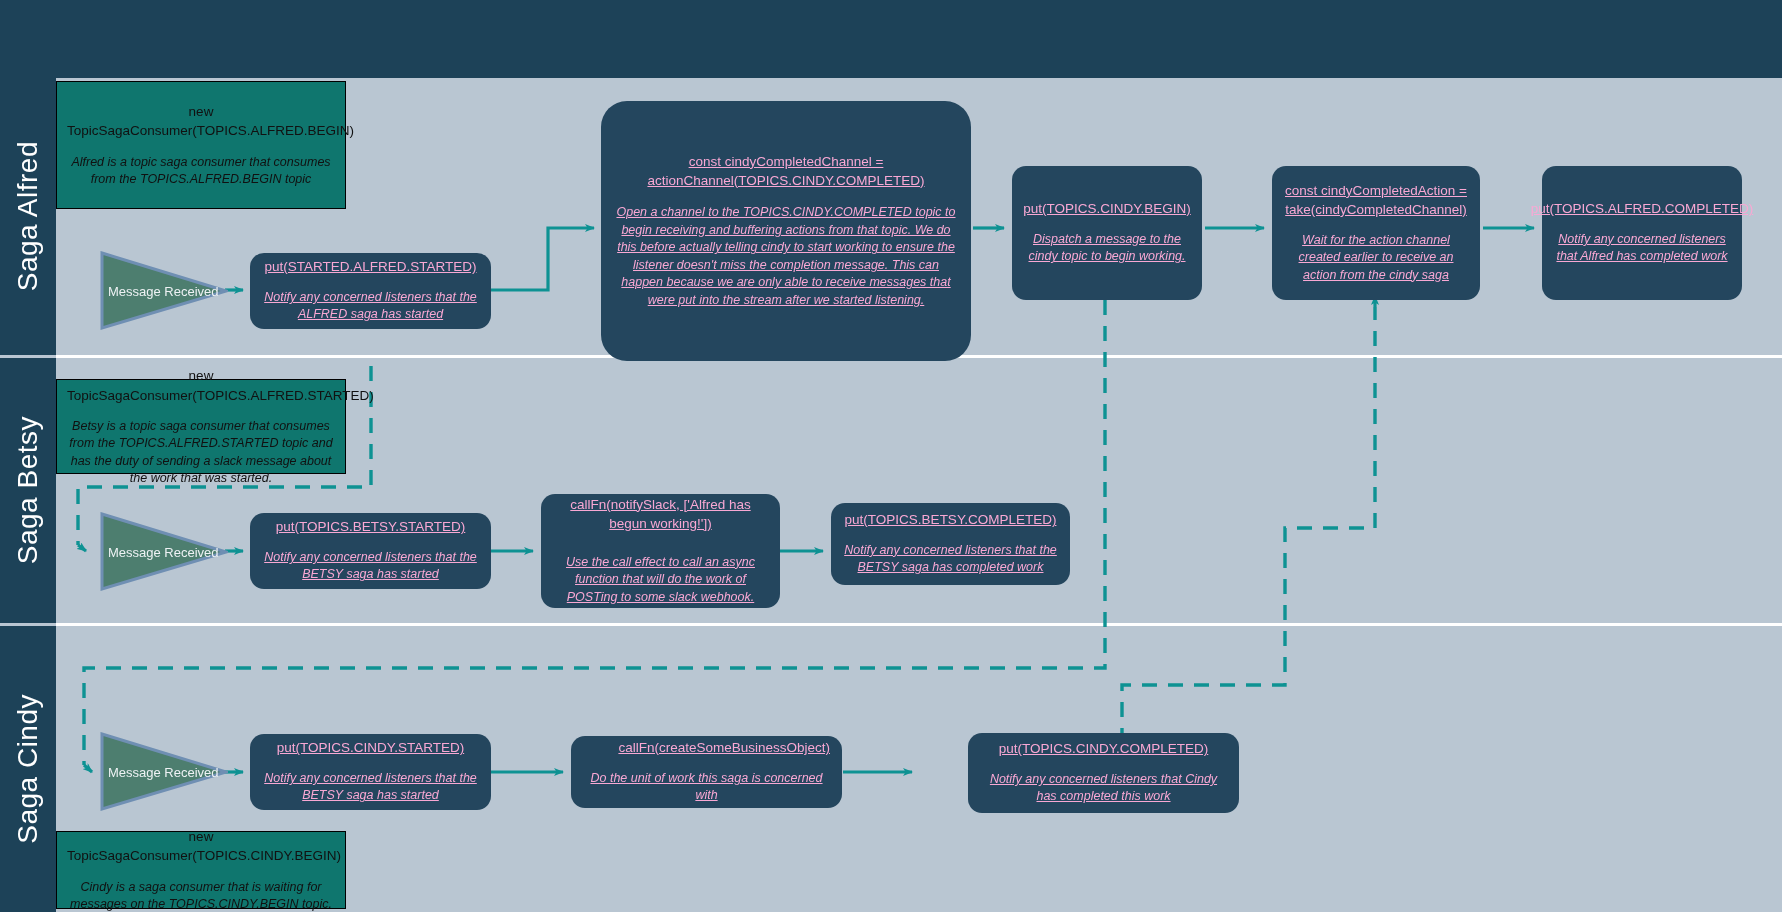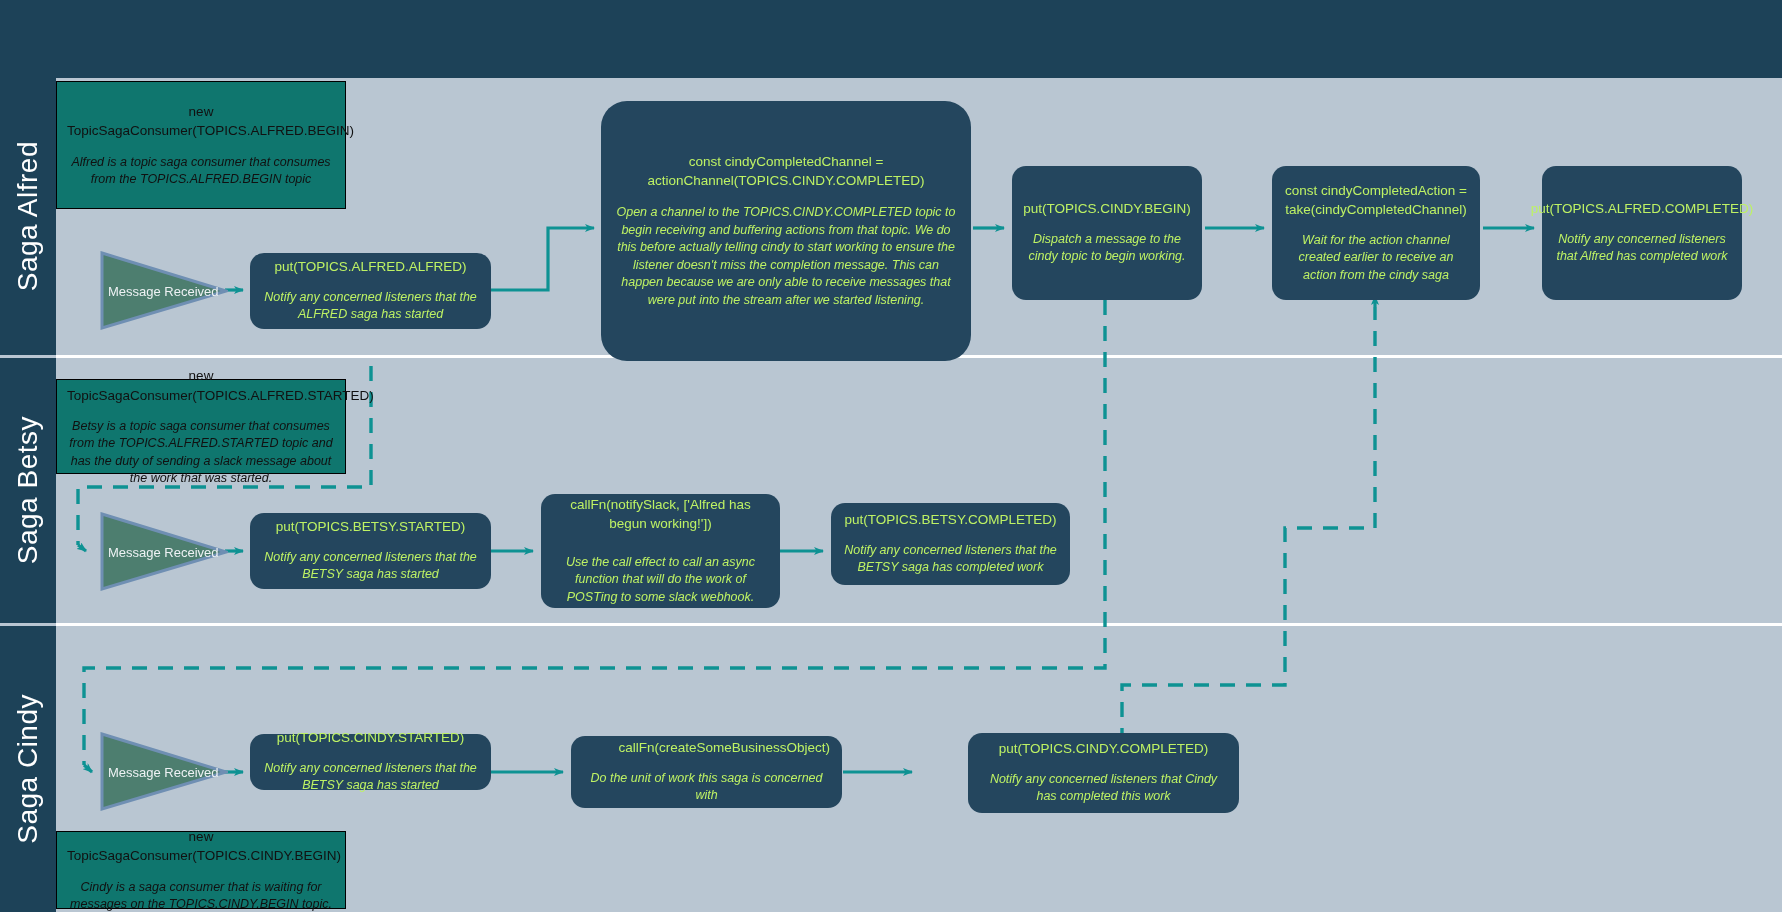--- a/index.html
+++ b/index.html
@@ -76,27 +76,28 @@
     font-size: 12.5px;
     font-style: italic;
     line-height: 1.38;
   }
   
   .node {
     position: absolute;
     background: #24465e;
     border-radius: 14px;
     box-sizing: border-box;
-    color: #bef264;
+    color: #f9a8d4;
     display: flex;
     flex-direction: column;
     align-items: center;
     justify-content: center;
     text-align: center;
     padding: 8px 12px;
+    text-decoration: underline;
   }
   .node .node-title {
     font-size: 13.5px;
     line-height: 1.4;
   }
   .node .node-desc {
     font-size: 12.5px;
     font-style: italic;
     line-height: 1.4;
     margin-top: 12px;
@@ -192,21 +193,21 @@
   </div>
 
   <div class="start-shape" style="left:100px; top:251px; width:128px; height:79px;">
     <svg width="128" height="79" viewBox="0 0 128 79">
       <polygon points="2,2 126,40 2,77" fill="#4d7e6f" stroke="#6f8fb3" stroke-width="3"></polygon>
     </svg>
     <div class="start-label">Message Received</div>
   </div>
 
   <div class="node" style="left:250px; top:253px; width:241px; height:76px;">
-    <div class="node-title">put(TOPICS.ALFRED.ALFRED)</div>
+    <div class="node-title">put(STARTED.ALFRED.STARTED)</div>
     <div class="node-desc">Notify any concerned listeners that the ALFRED saga has started</div>
   </div>
 
   <div class="node big" style="left:601px; top:101px; width:370px; height:260px; border-radius:26px;">
     <div class="node-title">const cindyCompletedChannel = actionChannel(TOPICS.CINDY.COMPLETED)</div>
     <div class="node-desc">Open a channel to the TOPICS.CINDY.COMPLETED topic to begin receiving and buffering actions from that topic. We do this before actually telling cindy to start working to ensure the listener doesn't miss the completion message. This can happen because we are only able to receive messages that were put into the stream after we started listening.</div>
   </div>
 
   <div class="node" style="left:1012px; top:166px; width:190px; height:134px;">
     <div class="node-title">put(TOPICS.CINDY.BEGIN)</div>
@@ -250,21 +251,21 @@
     <div class="node-desc">Notify any concerned listeners that the BETSY saga has completed work</div>
   </div>
 
   <div class="start-shape" style="left:100px; top:732px; width:128px; height:79px;">
     <svg width="128" height="79" viewBox="0 0 128 79">
       <polygon points="2,2 126,40 2,77" fill="#4d7e6f" stroke="#6f8fb3" stroke-width="3"></polygon>
     </svg>
     <div class="start-label">Message Received</div>
   </div>
 
-  <div class="node" style="left:250px; top:734px; width:241px; height:56px;">
+  <div class="node" style="left:250px; top:734px; width:241px; height:76px;">
     <div class="node-title">put(TOPICS.CINDY.STARTED)</div>
     <div class="node-desc">Notify any concerned listeners that the BETSY saga has started</div>
   </div>
 
   <div class="node" style="left:571px; top:736px; width:271px; height:72px;align-items:flex-end;">
     <div class="node-title">callFn(createSomeBusinessObject)</div>
     <div class="node-desc">Do the unit of work this saga is concerned with</div>
   </div>
 
   <div class="node" style="left:920px; top:733px; width:271px; height:80px;margin-left:48px;">

